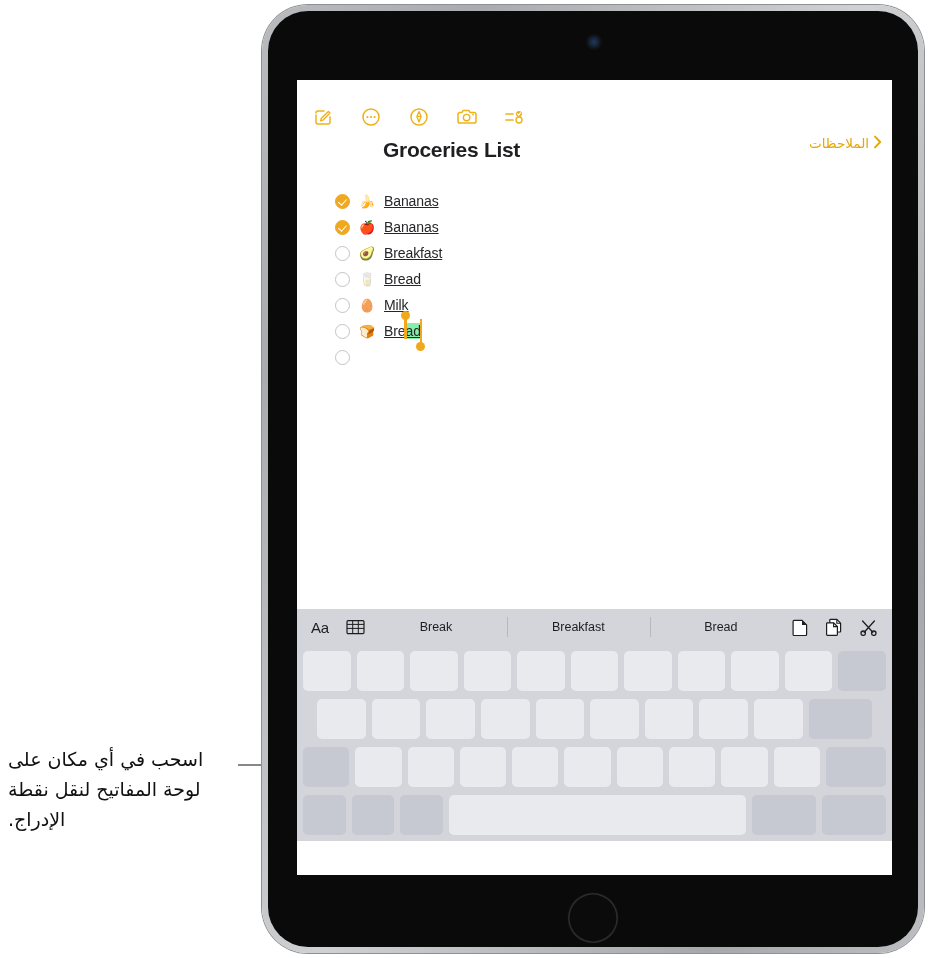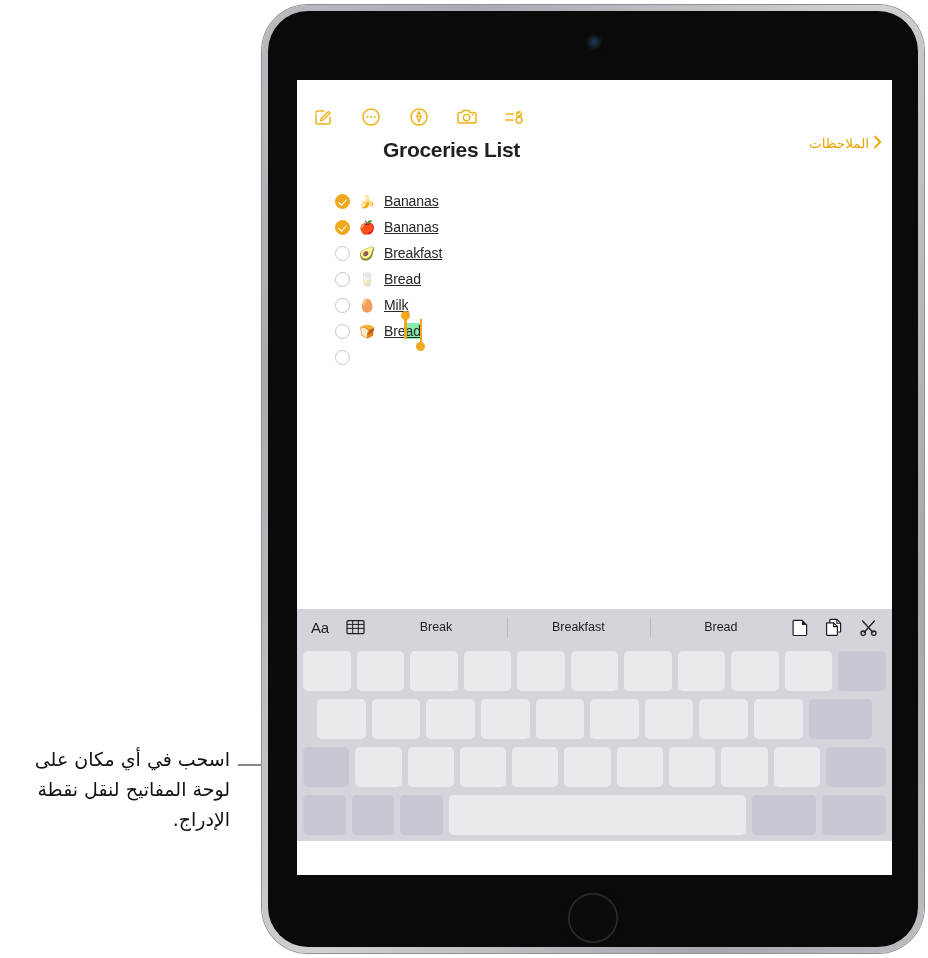--- a/index.html
+++ b/index.html
@@ -348,21 +348,21 @@
     height: 34px;
     background: #ffffff;
   }
 
   
   .callout {
     position: absolute;
     left: 8px;
     top: 744px;
     width: 222px;
-    text-align: right;
+    text-align: left;
     direction: rtl;
     font-size: 19px;
     line-height: 30px;
     color: #111113;
     font-family: "DejaVu Sans", sans-serif;
   }
   .leader {
     position: absolute;
     left: 238px;
     top: 764px;

